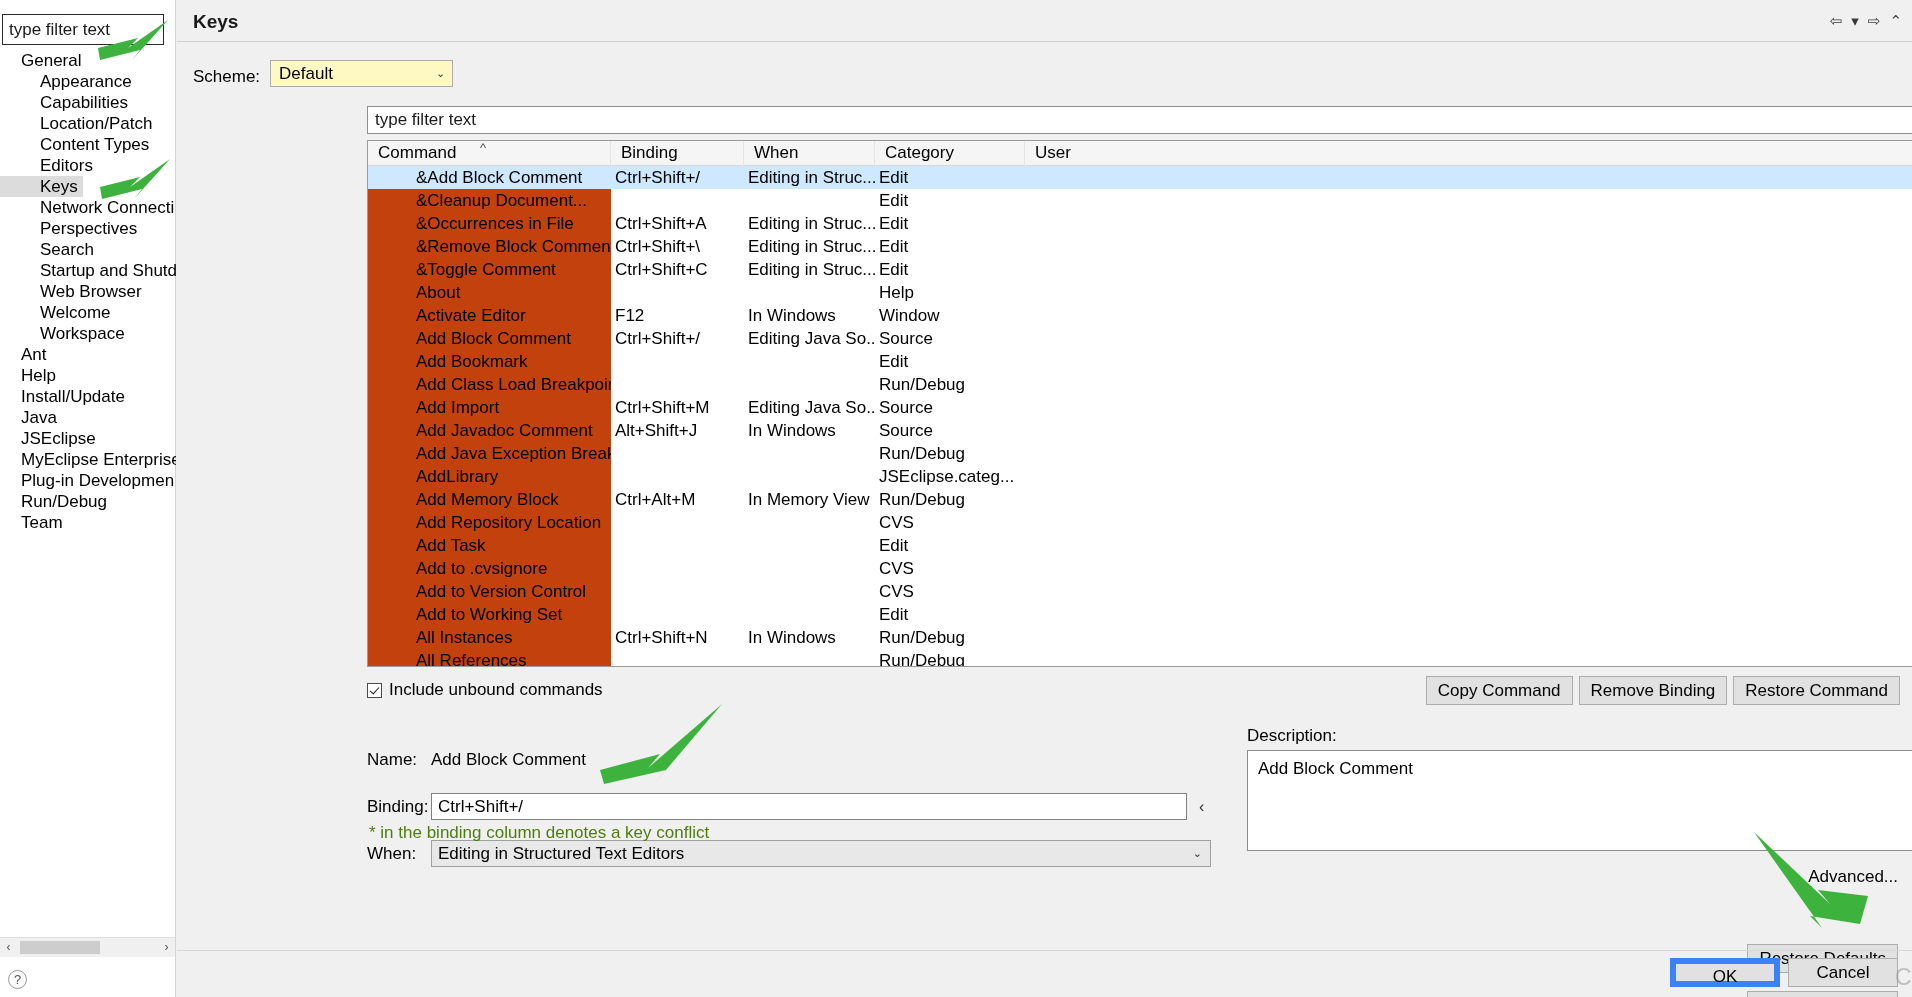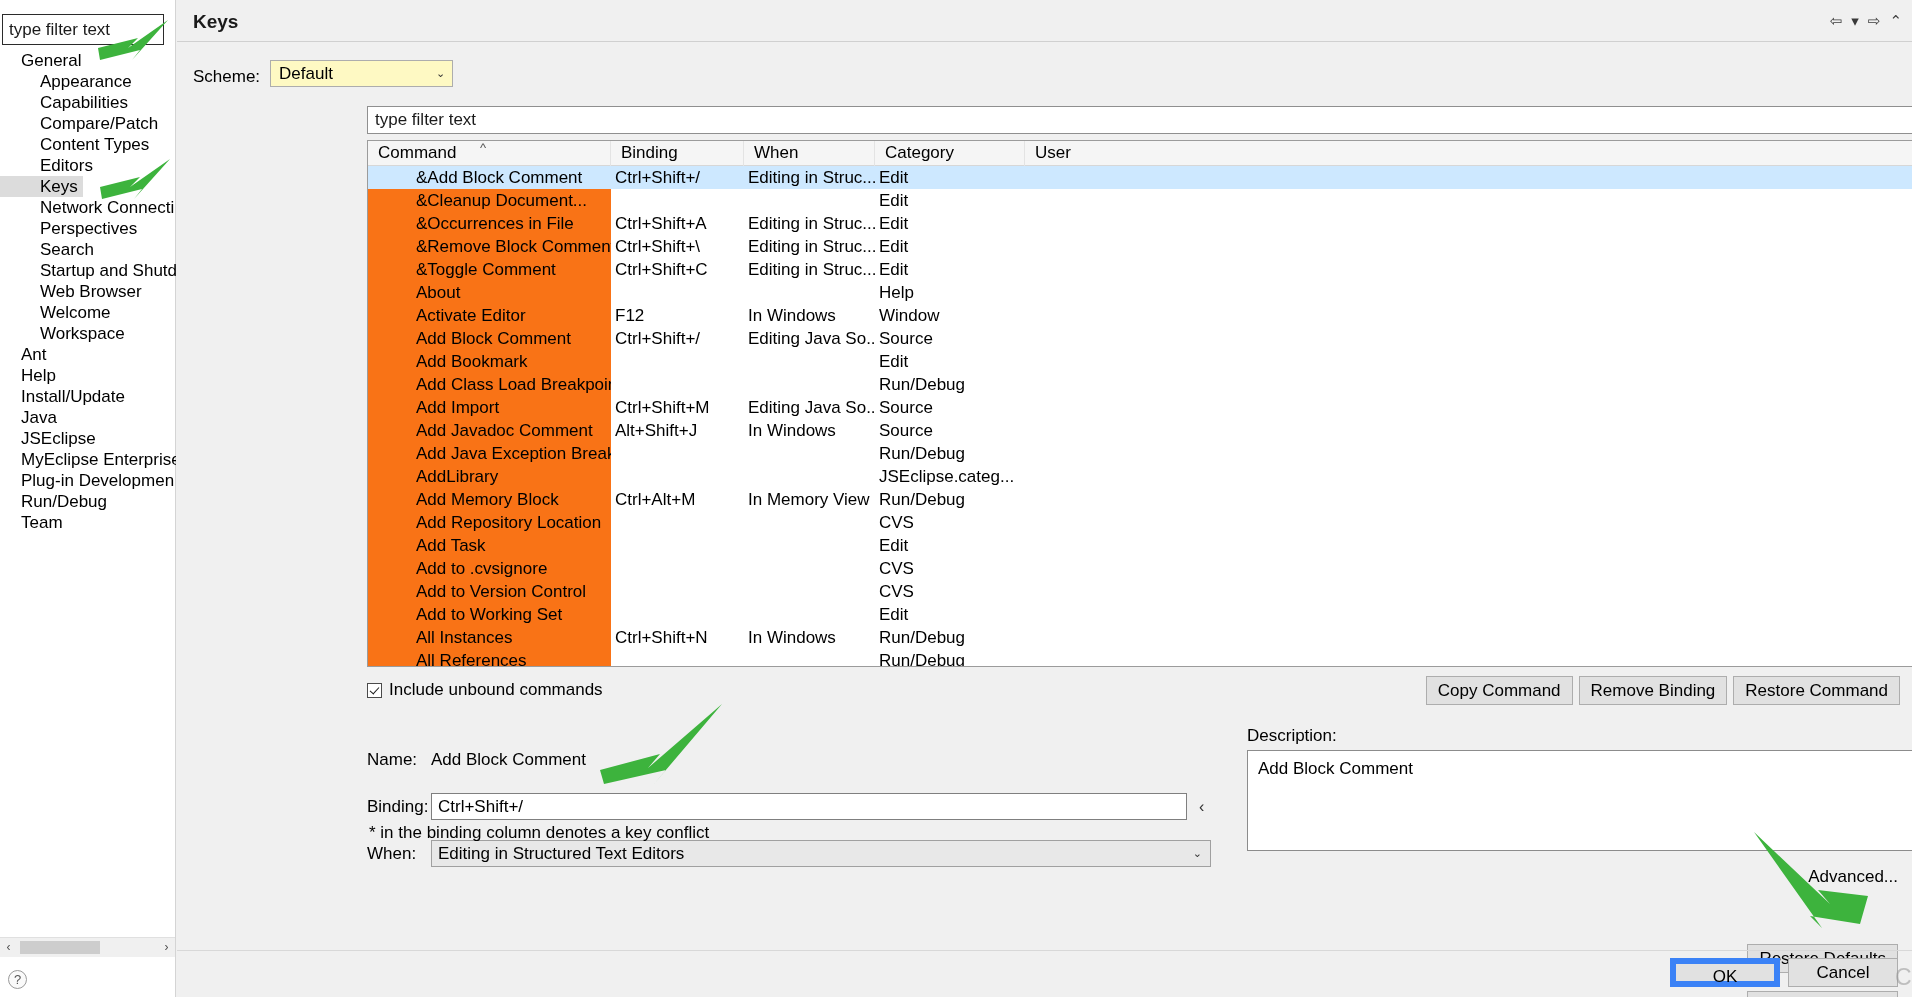--- a/index.html
+++ b/index.html
@@ -216,21 +216,21 @@
     line-height: 23px;
     white-space: nowrap;
   }
   .trow.selected { background: #cde8ff; }
   .td {
     font-size: 17px;
     overflow: hidden;
     white-space: nowrap;
     color: #000;
   }
-  .td.c-cmd  { padding-left: 48px; width: 243px; background: #f97316; }
+  .td.c-cmd  { padding-left: 48px; width: 243px; background: #c2410c; }
   .trow.selected .td.c-cmd { background: transparent; }
   .td.c-bind { padding-left: 4px; width: 133px; }
   .td.c-when { padding-left: 4px; width: 131px; }
   .td.c-cat  { padding-left: 4px; width: 150px; }
   .td.c-user { padding-left: 4px; width: 1040px; }
 
   
   .unbound-row {
     position: absolute;
     left: 190px; top: 680px;
@@ -306,21 +306,21 @@
     color: #000;
   }
   .when-combo .caret {
     position: absolute; right: 8px; top: 0;
     line-height: 25px; font-size: 11px; color: #333;
   }
   .conflict-note {
     position: absolute;
     left: 192px; top: 823px;
     font-size: 17px;
-    color: #000000;
+    color: #4d7c0f;
   }
 
   
   .desc-label {
     position: absolute;
     left: 1070px; top: 726px;
     font-size: 17px;
   }
   .desc-box {
     position: absolute;
@@ -403,21 +403,21 @@
         <div class="tree-item-wrap">
           <div class="tree-item">General</div>
         </div>
         <div class="tree-item-wrap">
           <div class="tree-item lvl2">Appearance</div>
         </div>
         <div class="tree-item-wrap">
           <div class="tree-item lvl2">Capabilities</div>
         </div>
         <div class="tree-item-wrap">
-          <div class="tree-item lvl2">Compare/Patch</div>
+          <div class="tree-item lvl2">Location/Patch</div>
         </div>
         <div class="tree-item-wrap">
           <div class="tree-item lvl2">Content Types</div>
         </div>
         <div class="tree-item-wrap">
           <div class="tree-item lvl2">Editors</div>
         </div>
         <div class="tree-item-wrap"><div class="tree-item lvl2 selected">Keys</div></div>
         <div class="tree-item-wrap">
           <div class="tree-item lvl2">Network Connecti</div>

